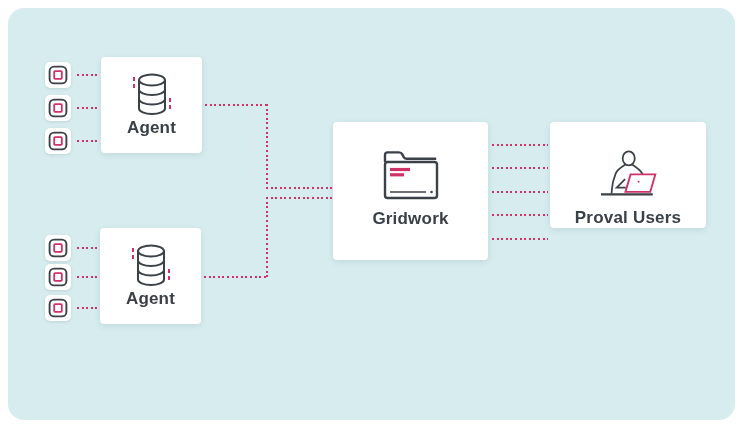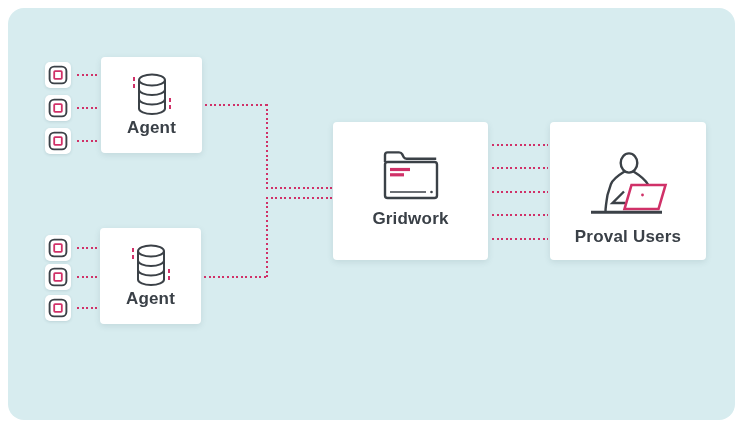--- a/index.html
+++ b/index.html
@@ -129,21 +129,21 @@
     </svg>
     <div class="label" style="margin-top:7px;">Gridwork</div>
   </div>
 
   <div class="dot-h" style="left:492px;top:144px;width:56px;"></div>
   <div class="dot-h" style="left:492px;top:167px;width:56px;"></div>
   <div class="dot-h" style="left:492px;top:191px;width:56px;"></div>
   <div class="dot-h" style="left:492px;top:214px;width:56px;"></div>
   <div class="dot-h" style="left:492px;top:238px;width:56px;"></div>
 
-  <div class="card" style="left:550px;top:122px;width:156px;height:138px;padding-top:24px;">
+  <div class="card" style="left:550px;top:122px;width:156px;height:106px;padding-top:24px;">
     <svg width="86" height="70" viewBox="0 0 86 70">
       <g fill="none" stroke="#3b4147" stroke-width="2.4">
         <ellipse cx="44" cy="17" rx="8.3" ry="9.6"></ellipse>
         <path d="M39.5 25.5 C33 29.5 28 33 26 38 L22.5 49 C21.5 55 20.5 61 20.5 65.5"></path>
         <path d="M48.5 25.5 C55 29.5 60 33.5 63 38.5"></path>
         <path d="M39 45.5 L27.5 57 L40 57"></path>
       </g>
       <polygon points="46.5,39 80.5,39 73.5,63 39.5,63" fill="none" stroke="#d03168" stroke-width="2.6"></polygon>
       <circle cx="57.5" cy="49" r="1.4" fill="#d03168"></circle>
       <line x1="6" y1="66.3" x2="77" y2="66.3" stroke="#3b4147" stroke-width="3"></line>

